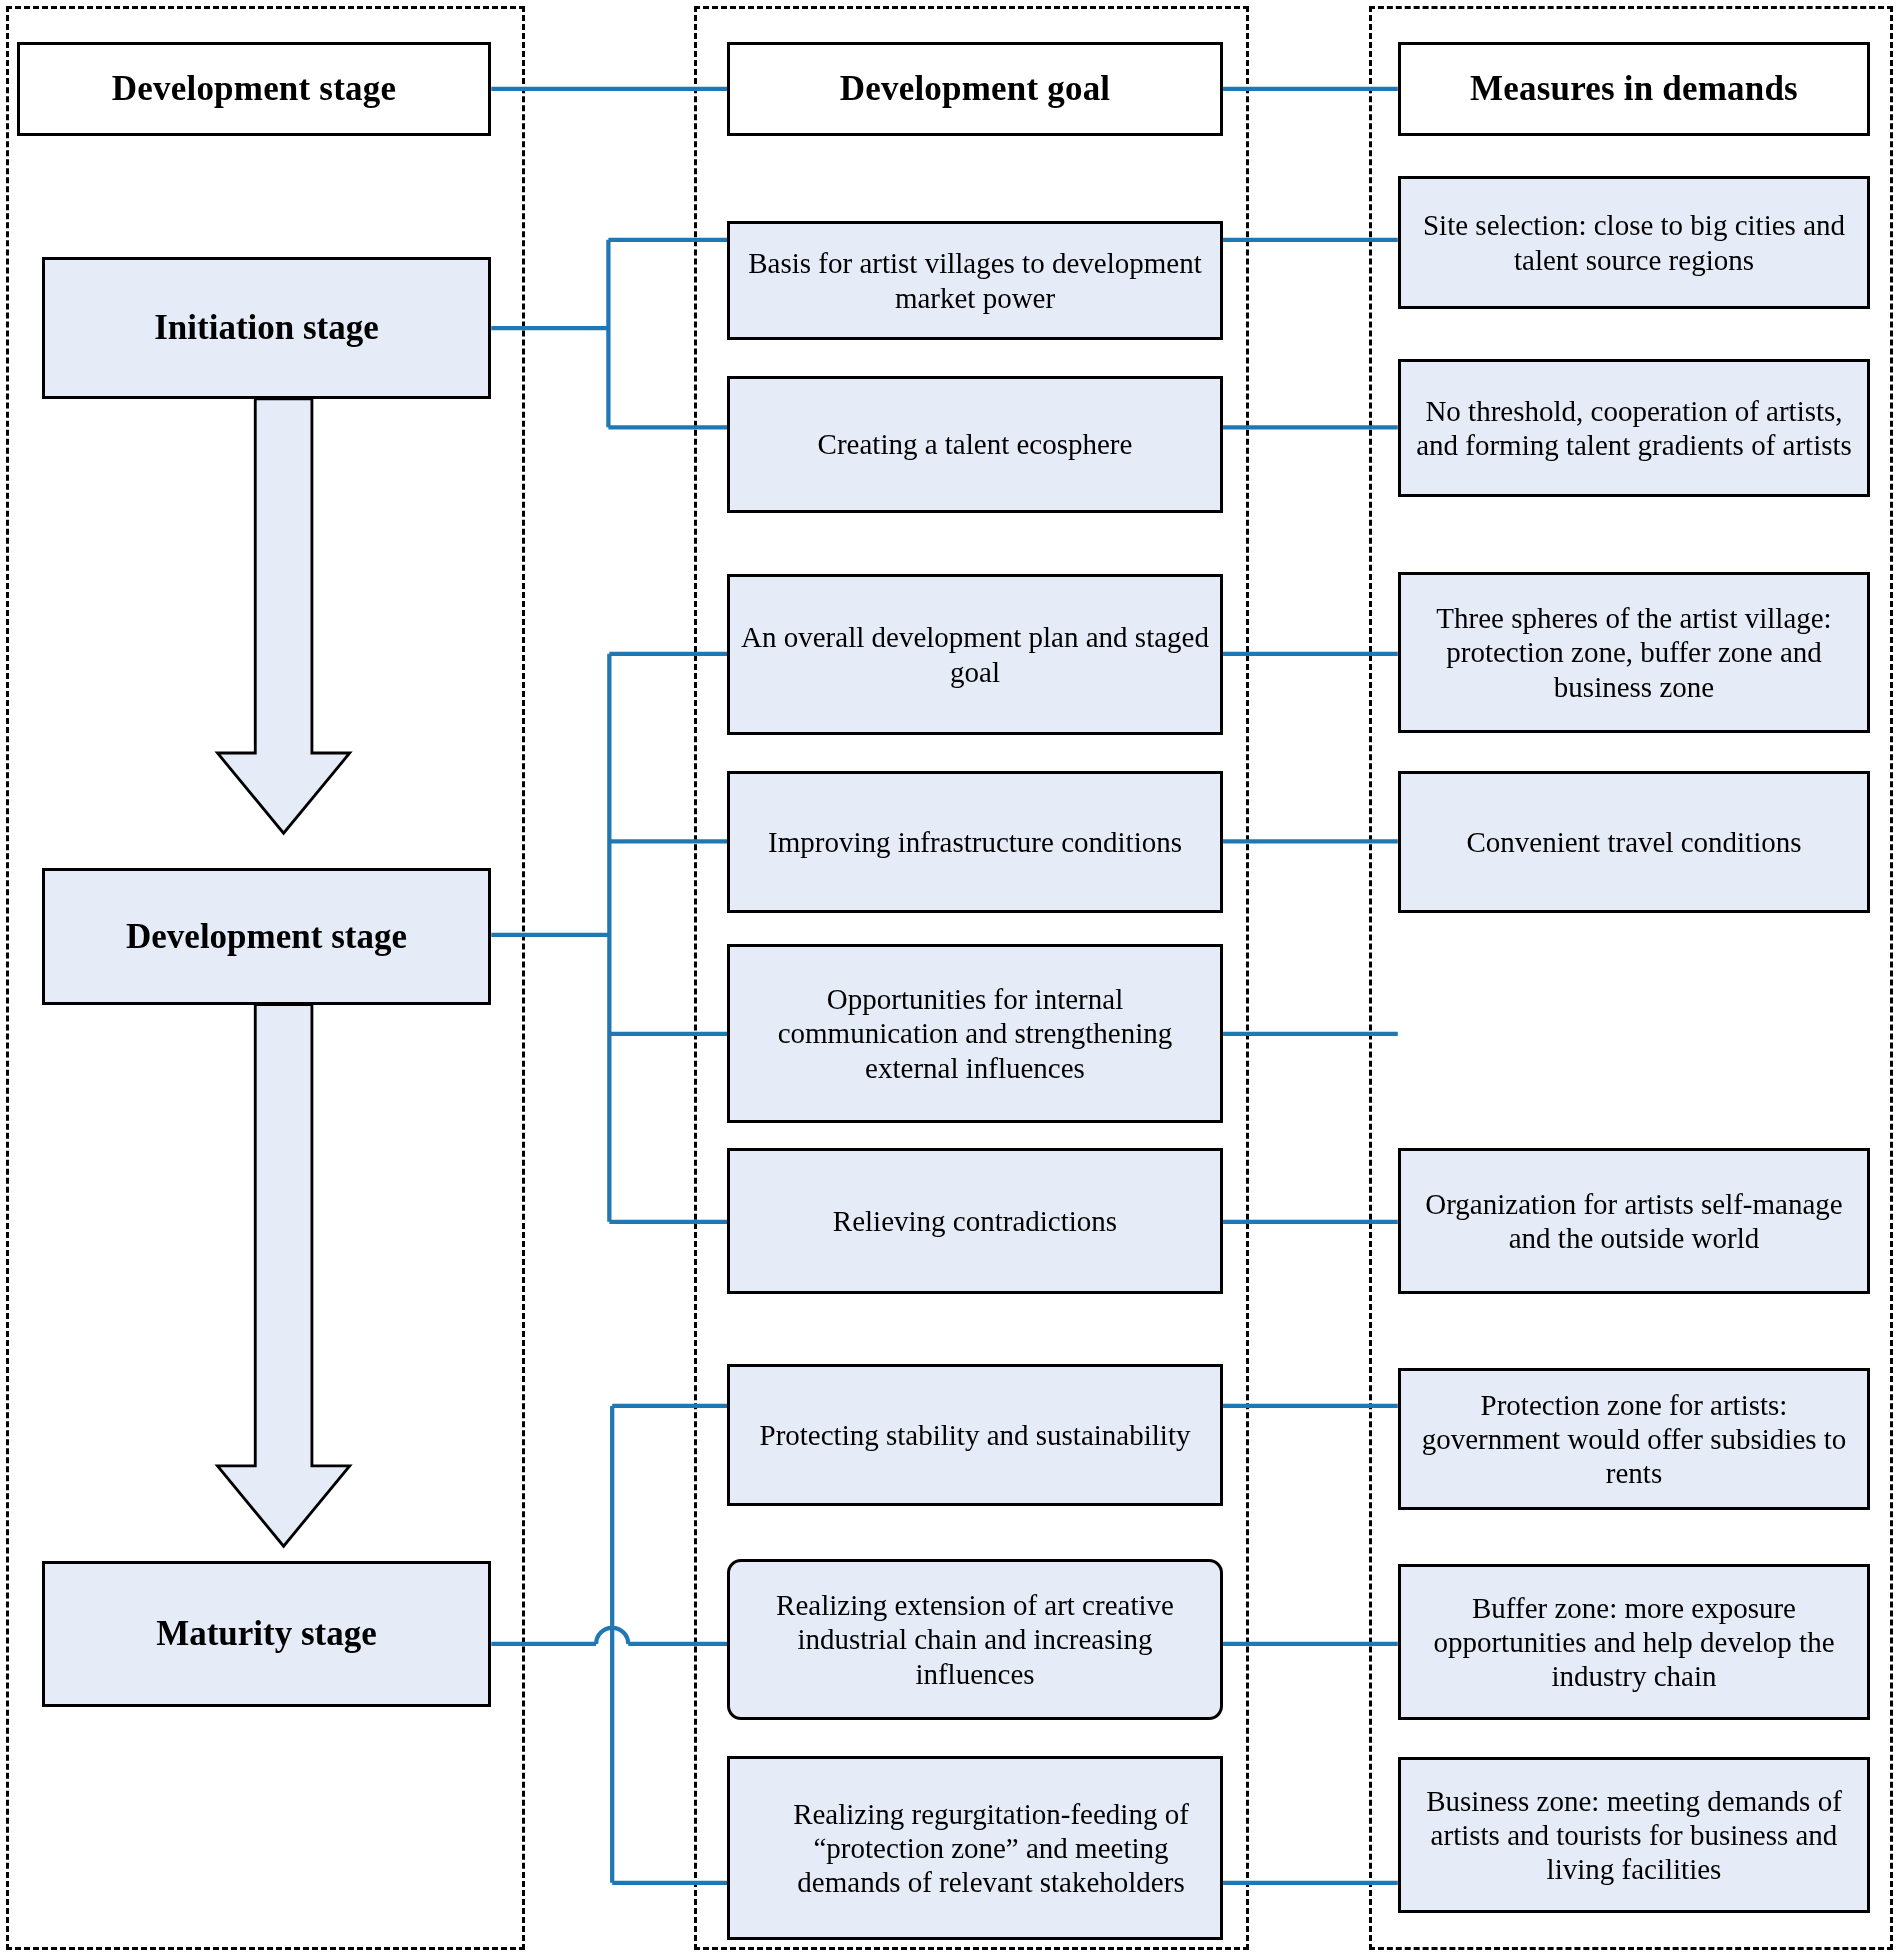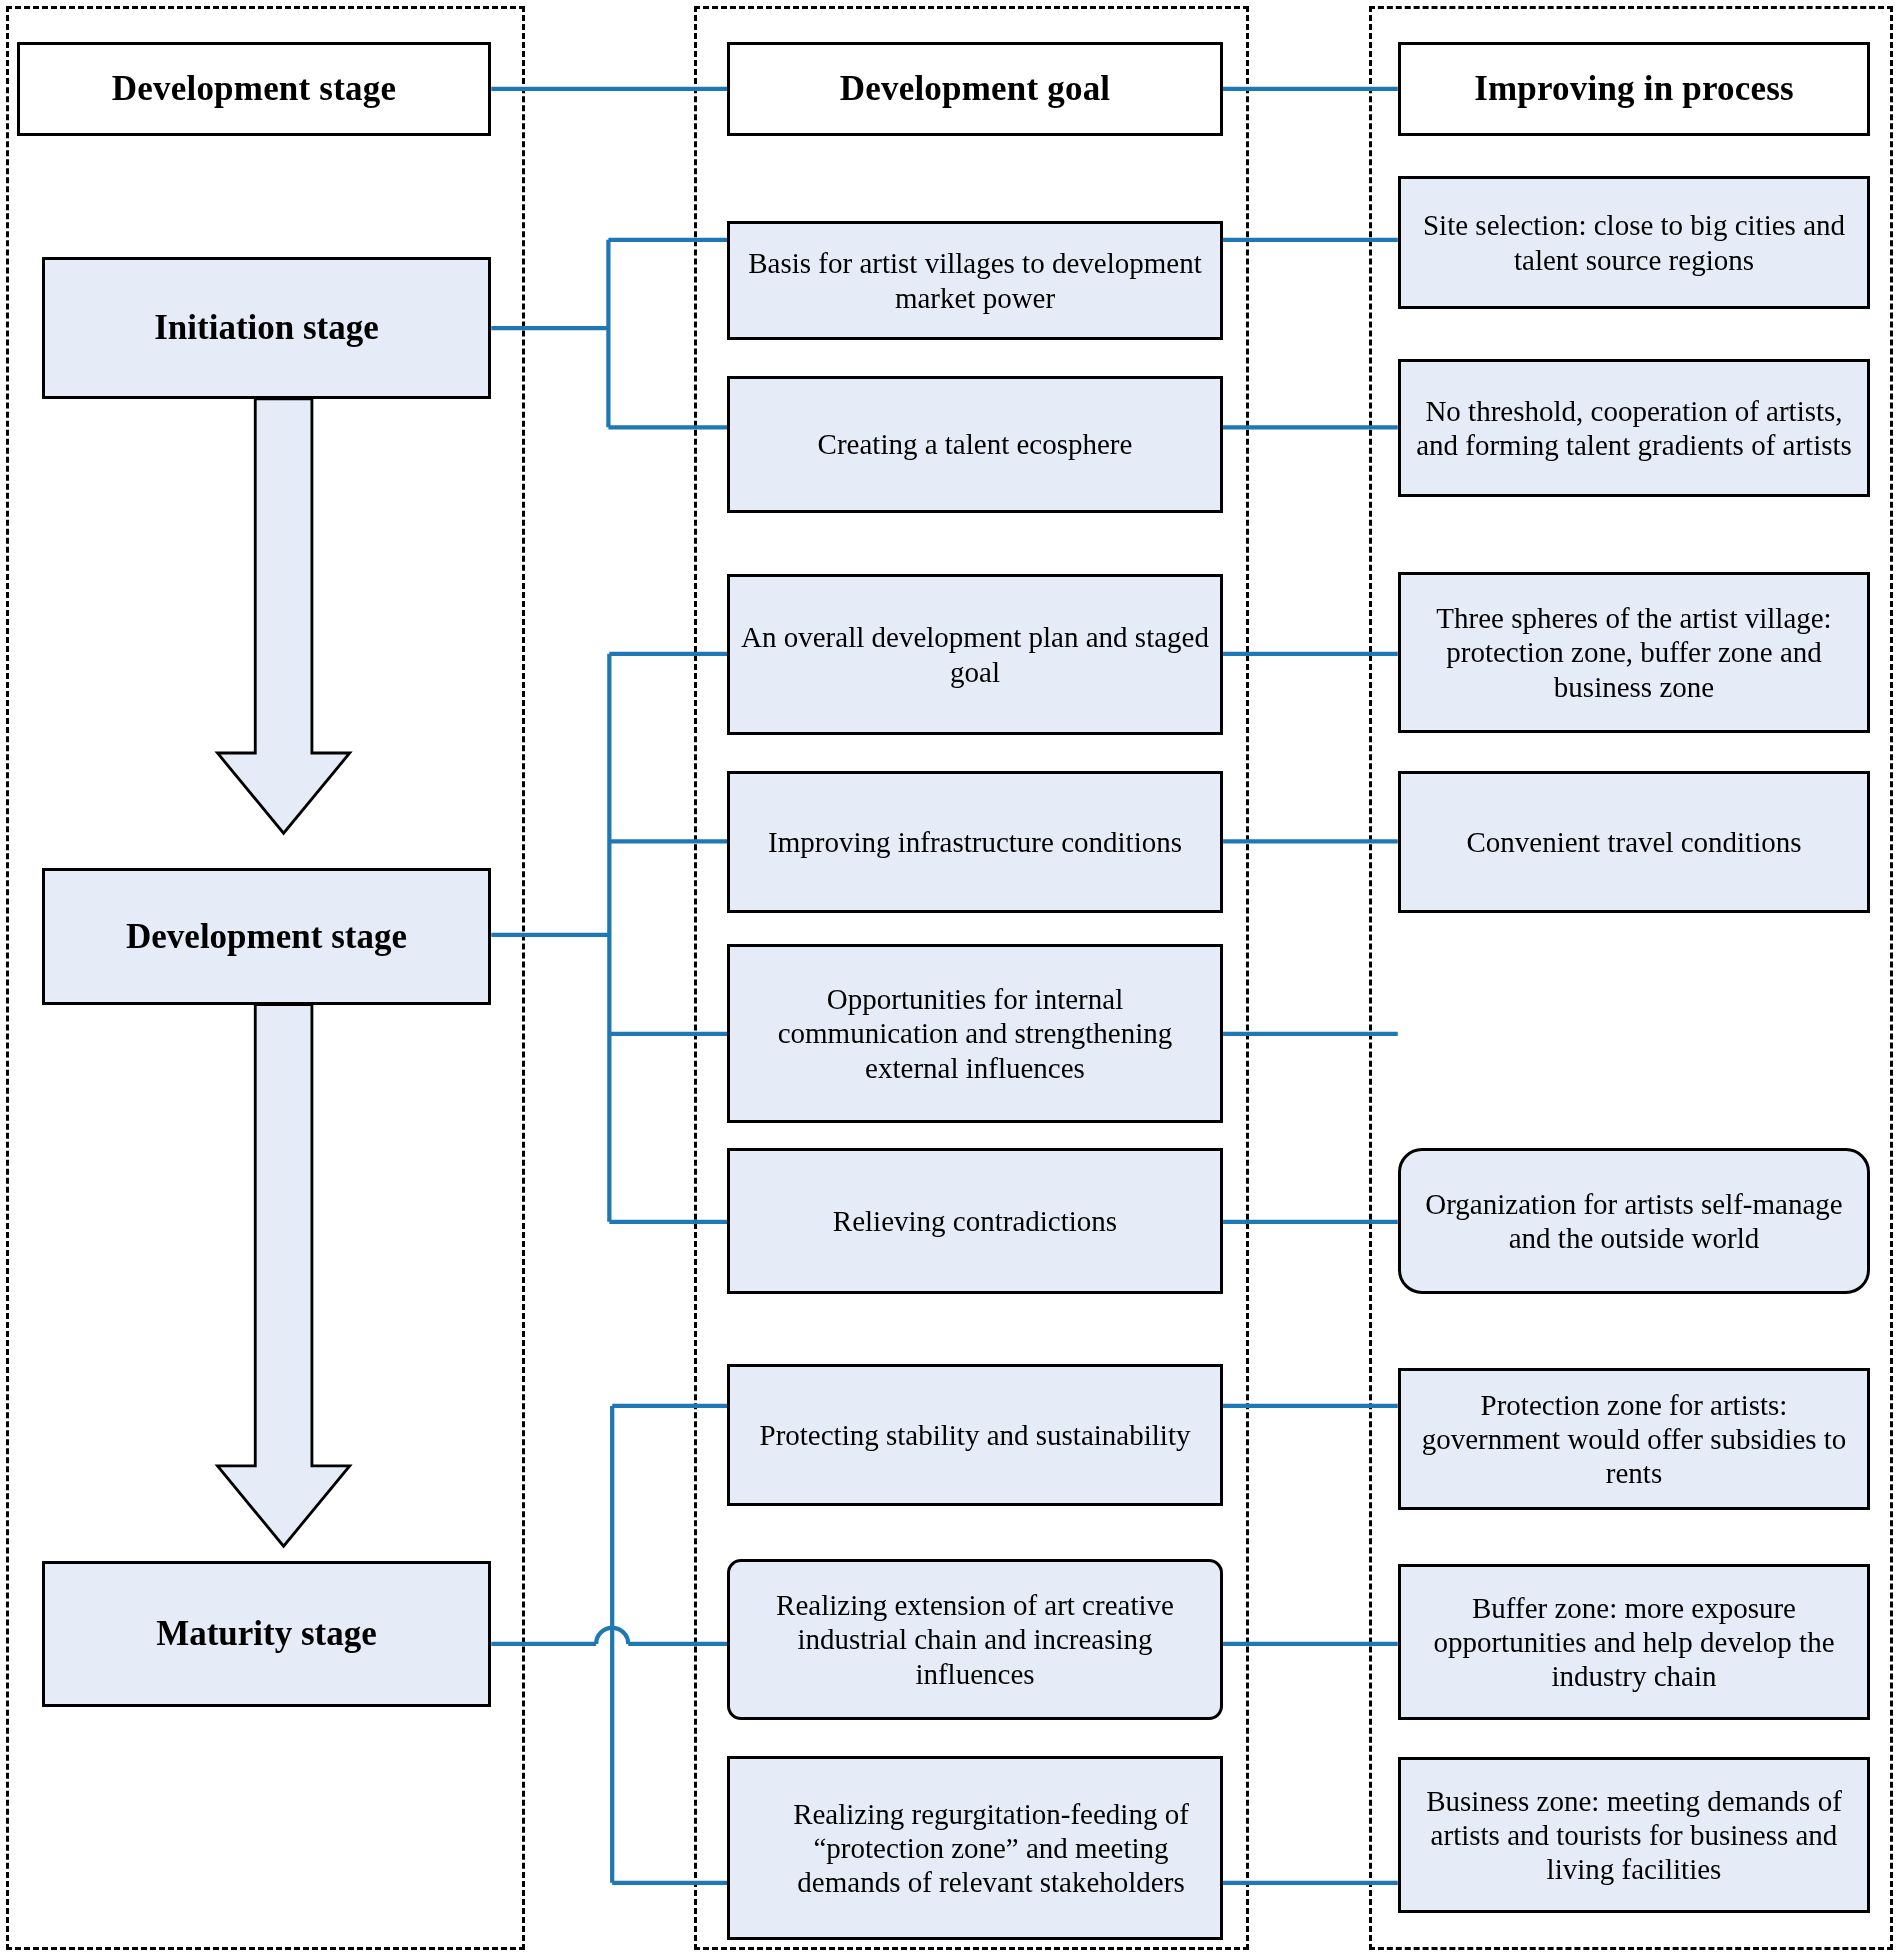--- a/index.html
+++ b/index.html
@@ -85,21 +85,21 @@
 
   <div class="node header-node" style="left:17px;top:42px;width:474px;height:94px;">
     <span class="txt">Development stage</span>
   </div>
 
   <div class="node header-node" style="left:727px;top:42px;width:496px;height:94px;">
     <span class="txt">Development goal</span>
   </div>
 
   <div class="node header-node" style="left:1398px;top:42px;width:472px;height:94px;">
-    <span class="txt">Improving in process</span>
+    <span class="txt">Measures in demands</span>
   </div>
 
   <div class="node stage-node" style="left:42px;top:257px;width:449px;height:142px;">
     <span class="txt">Initiation stage</span>
   </div>
 
   <div class="node stage-node" style="left:42px;top:868px;width:449px;height:137px;">
     <span class="txt">Development stage</span>
   </div>
 
@@ -143,21 +143,21 @@
   <div class="node measure-node" style="left:1398px;top:359px;width:472px;height:138px;">
     <span class="txt">No threshold, cooperation of artists, and forming talent gradients of artists</span>
   </div>
 
   <div class="node measure-node" style="left:1398px;top:572px;width:472px;height:161px;">
     <span class="txt">Three spheres of the artist village: protection zone, buffer zone and business zone</span>
   </div>
   <div class="node measure-node" style="left:1398px;top:771px;width:472px;height:142px;">
     <span class="txt">Convenient travel conditions</span>
   </div>
-  <div class="node measure-node" style="left:1398px;top:1148px;width:472px;height:146px;border-radius:24px;">
+  <div class="node measure-node" style="left:1398px;top:1148px;width:472px;height:146px;">
     <span class="txt">Organization for artists self-manage and the outside world</span>
   </div>
 
   <div class="node measure-node" style="left:1398px;top:1368px;width:472px;height:142px;">
     <span class="txt">Protection zone for artists: government would  offer subsidies to rents</span>
   </div>
   <div class="node measure-node" style="left:1398px;top:1564px;width:472px;height:156px;">
     <span class="txt">Buffer zone: more exposure opportunities and help develop the industry chain</span>
   </div>
   <div class="node measure-node" style="left:1398px;top:1757px;width:472px;height:156px;">

